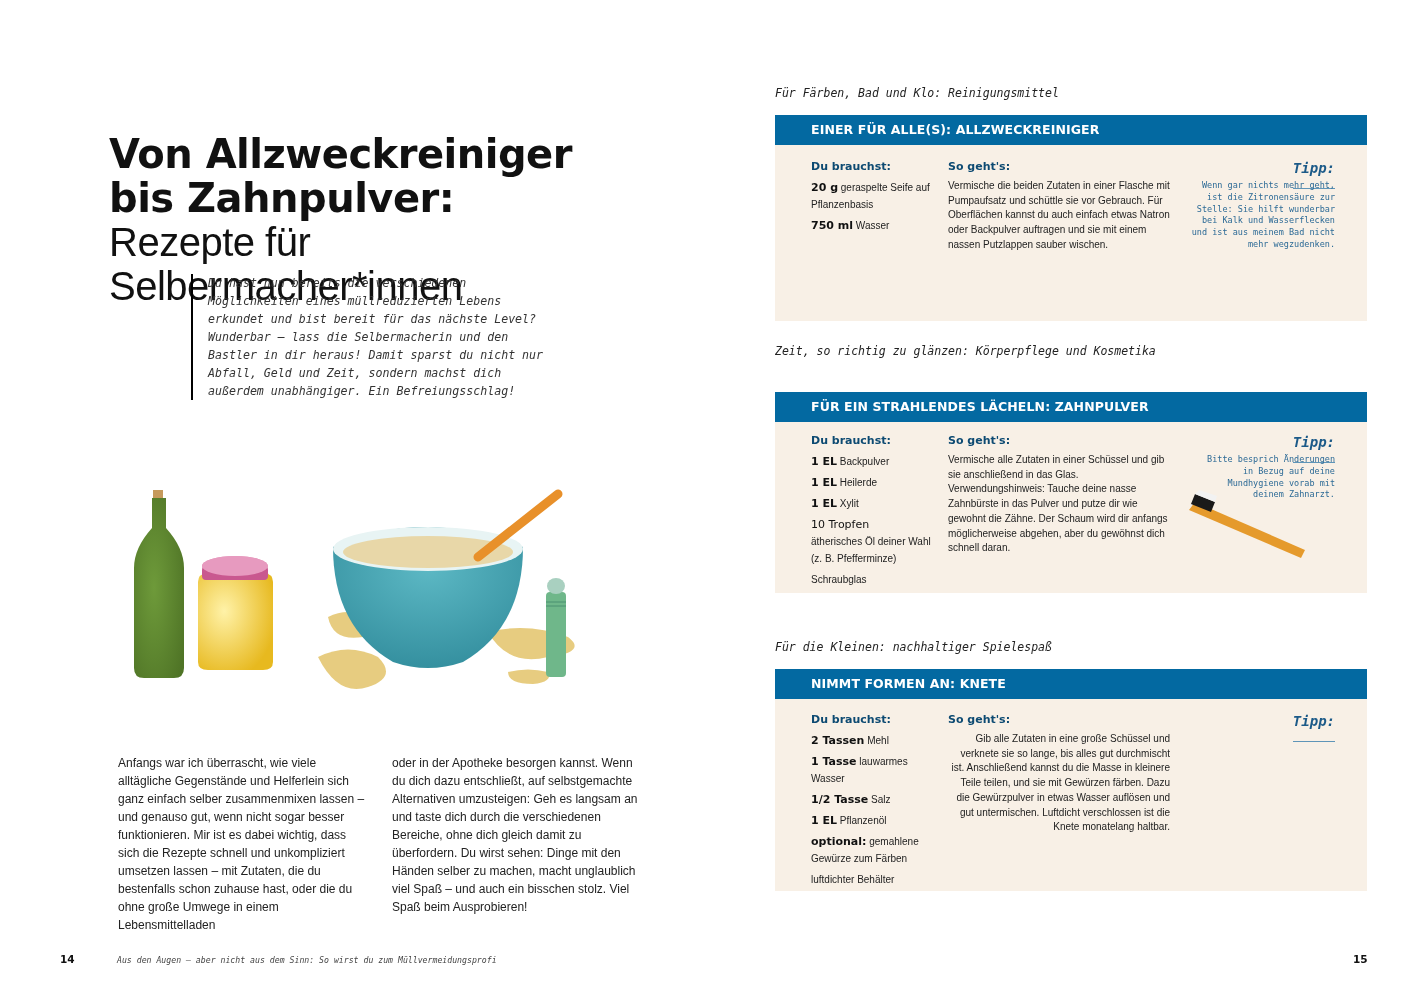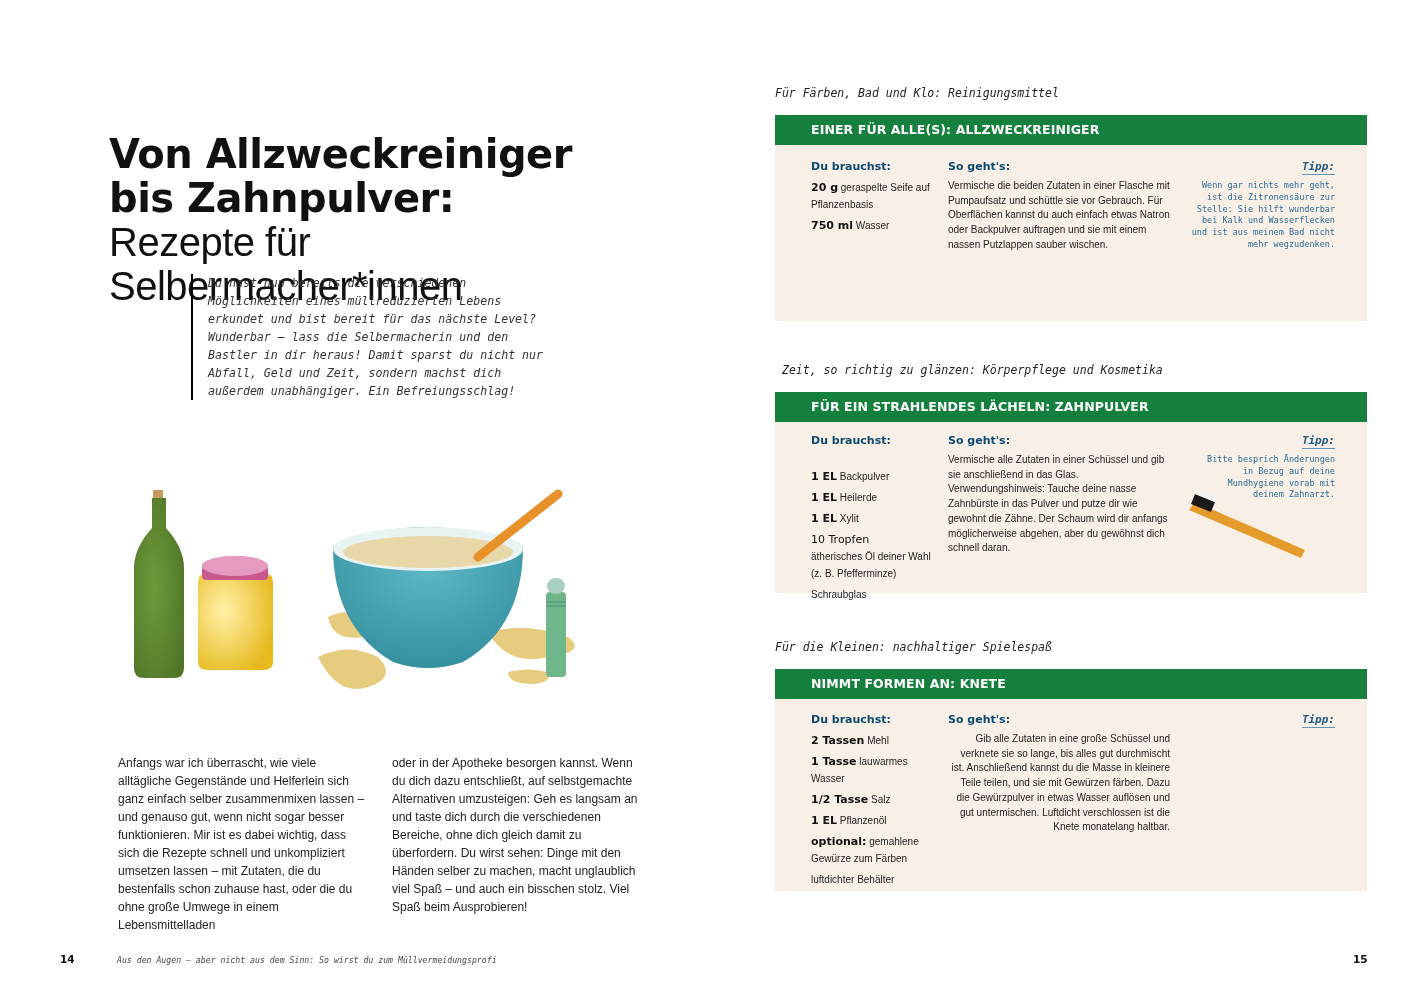--- a/index.html
+++ b/index.html
@@ -30,28 +30,28 @@
   .folio { position: absolute; top: 953px; font-family: "DejaVu Sans", sans-serif; font-weight: 700; font-size: 10.5px; color: #111; }
   .folio-left { left: 60px; }
   .folio-right { left: 645px; }
   .running-head { position: absolute; left: 117px; top: 955px; font-family: "DejaVu Sans Mono", monospace; font-style: italic; font-size: 8.2px; color: #444; }
 
   
   .section-label { position: absolute; left: 67px; font-family: "DejaVu Sans Mono", monospace; font-style: italic; font-size: 11.5px; color: #222; }
 
   
   .card { position: absolute; left: 67px; width: 592px; background: #f8f0e6; }
-  .card-header { height: 30px; background: #15803d; color: #ffffff; font-family: "DejaVu Sans", sans-serif; font-weight: 700; font-size: 12.5px; line-height: 30px; padding-left: 36px; letter-spacing: 0.1px; }
+  .card-header { height: 30px; background: #0369a1; color: #ffffff; font-family: "DejaVu Sans", sans-serif; font-weight: 700; font-size: 12.5px; line-height: 30px; padding-left: 36px; letter-spacing: 0.1px; }
   .card-body { position: relative; }
   .col-head { position: absolute; font-family: "DejaVu Sans", sans-serif; font-weight: 700; font-size: 11px; color: #0d4a72; }
   .ing-list { position: absolute; left: 36px; width: 130px; font-family: "Liberation Sans", sans-serif; font-size: 10px; line-height: 17px; color: #222; }
   .ing { margin-bottom: 4px; }
   .ing .qty { font-weight: 700; font-size: 11px; font-family: "DejaVu Sans", sans-serif; color: #111; }
   .method { position: absolute; left: 173px; width: 222px; font-family: "Liberation Sans", sans-serif; font-size: 10px; line-height: 14.7px; color: #222; }
-  .tip-head { position: absolute; right: 32px; font-family: "DejaVu Sans Mono", monospace; font-style: italic; font-weight: 700; font-size: 11px; color: #1c5a88; border-bottom: 1.5px solid #5f95b8; padding-bottom: 1px; }
+  .tip-head { position: absolute; right: 32px; font-family: "DejaVu Sans Mono", monospace; font-style: italic; font-weight: 700; font-size: 14px; color: #1c5a88; border-bottom: 1.5px solid #5f95b8; padding-bottom: 12px; }
   .tip-text { position: absolute; right: 32px; width: 145px; text-align: right; font-family: "DejaVu Sans Mono", monospace; font-size: 8.5px; line-height: 11.8px; color: #2c6a96; }
   .tip-list { margin-top: 8px; }
 
   .toothbrush { position: absolute; left: 408px; top: 60px; width: 125px; height: 80px; }
 </style>
 </head>
 <body>
 
 <div class="page page-left">
   <h1 class="title">
@@ -129,27 +129,27 @@
       <div class="ing-list" style="top:34px;">
         <div class="ing"><span class="qty">20 g</span> <span>geraspelte Seife auf Pflanzenbasis</span></div>
         <div class="ing"><span class="qty">750 ml</span> <span>Wasser</span></div>
       </div>
       <p class="method" style="top:34px;">Vermische die beiden Zutaten in einer Flasche mit Pumpaufsatz und schüttle sie vor Gebrauch. Für Oberflächen kannst du auch einfach etwas Natron oder Backpulver auftragen und sie mit einem nassen Putzlappen sauber wischen.</p>
       <span class="tip-head" style="top:15px;">Tipp:</span>
       <p class="tip-text" style="top:35px;">Wenn gar nichts mehr geht, ist die Zitronensäure zur Stelle: Sie hilft wunderbar bei Kalk und Wasserflecken und ist aus meinem Bad nicht mehr wegzudenken.</p>
     </div>
   </div>
 
-  <span class="section-label" style="top:363px;margin-left:7px;">Zeit, so richtig zu glänzen: Körperpflege und Kosmetika</span>
+  <span class="section-label" style="top:344px;">Zeit, so richtig zu glänzen: Körperpflege und Kosmetika</span>
   <div class="card" style="top:392px; height:201px;">
     <div class="card-header">FÜR EIN STRAHLENDES LÄCHELN: ZAHNPULVER</div>
     <div class="card-body">
       <span class="col-head" style="left:36px; top:12px;">Du brauchst:</span>
       <span class="col-head" style="left:173px; top:12px;">So geht's:</span>
-      <div class="ing-list" style="top:46px;">
+      <div class="ing-list" style="top:31px;">
         <div class="ing"><span class="qty">1 EL</span> <span>Backpulver</span></div>
         <div class="ing"><span class="qty">1 EL</span> <span>Heilerde</span></div>
         <div class="ing"><span class="qty">1 EL</span> <span>Xylit</span></div>
         <div class="ing"><span class="qty" style="font-weight:400;">10 Tropfen</span><br><span>ätherisches Öl deiner Wahl (z. B. Pfefferminze)</span></div>
         <div class="ing"><span>Schraubglas</span></div>
       </div>
       <p class="method" style="top:31px;">Vermische alle Zutaten in einer Schüssel und gib sie anschließend in das Glas. Verwendungshinweis: Tauche deine nasse Zahnbürste in das Pulver und putze dir wie gewohnt die Zähne. Der Schaum wird dir anfangs möglicherweise abgehen, aber du gewöhnst dich schnell daran.</p>
       <span class="tip-head" style="top:12px;">Tipp:</span>
       <p class="tip-text" style="top:32px; width:130px;">Bitte besprich Änderungen in Bezug auf deine Mundhygiene vorab mit deinem Zahnarzt.</p>
       <svg class="toothbrush" viewBox="0 0 125 80">

